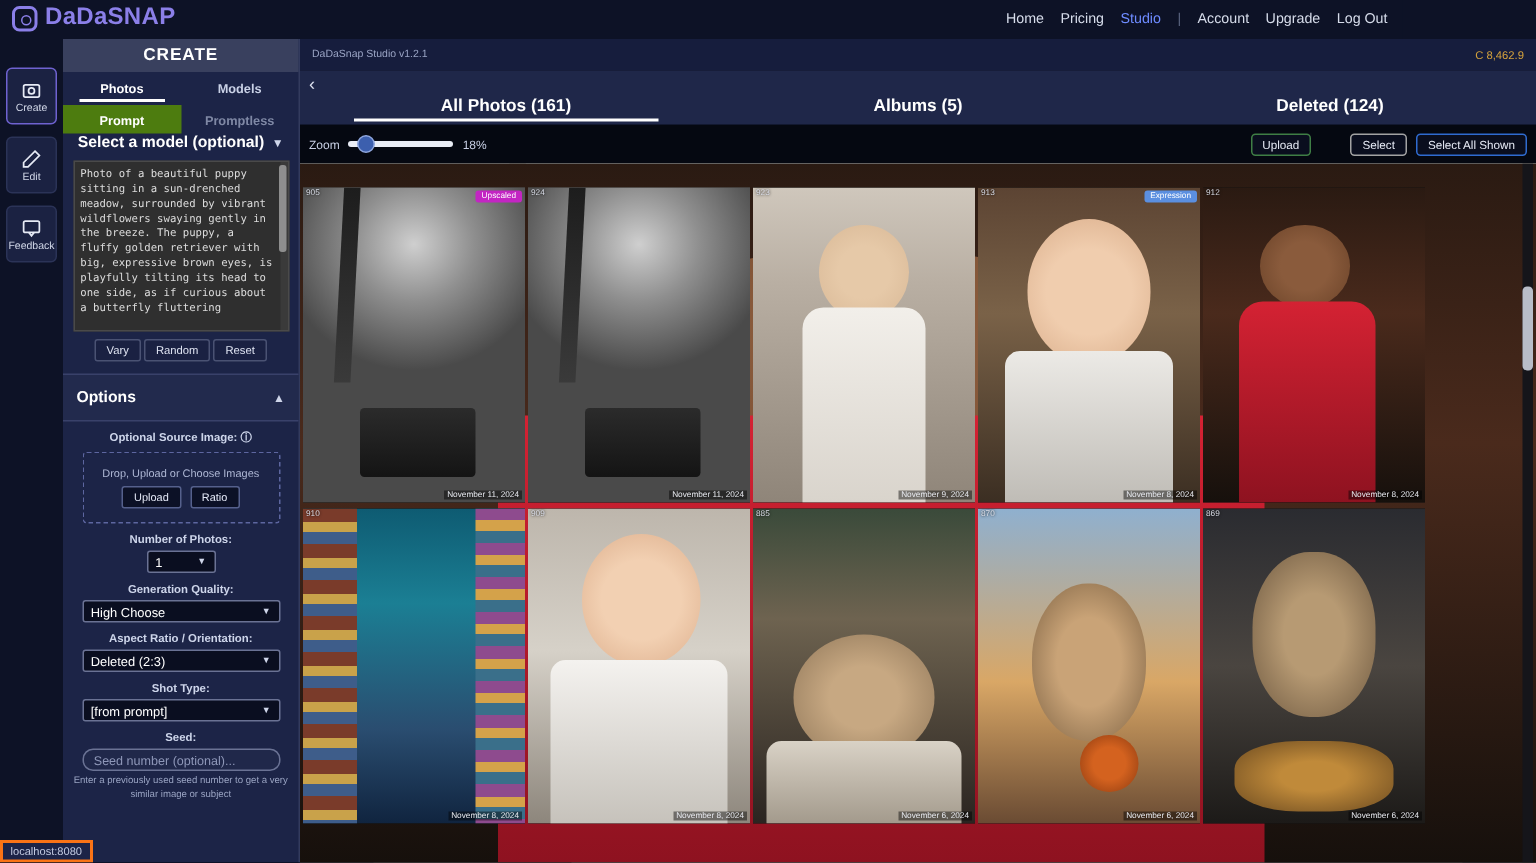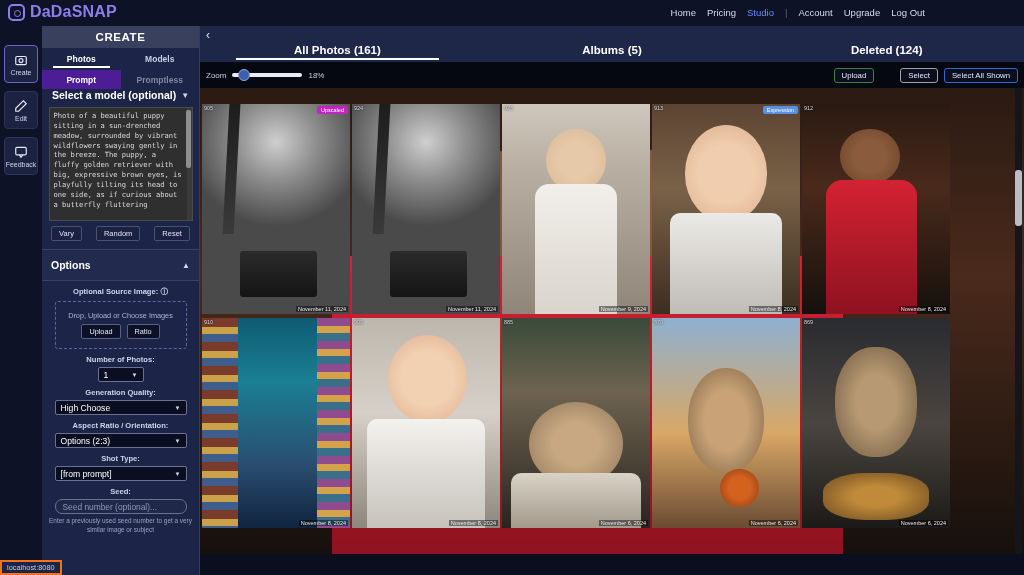--- a/index.html
+++ b/index.html
@@ -33,32 +33,32 @@
   
   .panel { position: absolute; left: 42px; top: 26px; width: 158px; height: 549px; background: #1c2447; border-right: 1px solid #333b5e; }
   .panel-title { height: 22px; background: #39405e; color: #fff; font-size: 11.5px; font-weight: bold; letter-spacing: .6px;
                  display: flex; align-items: center; justify-content: center; }
   .seg { display: flex; height: 22px; }
   .seg > div { flex: 1; display: flex; align-items: center; justify-content: center; font-size: 8.5px; font-weight: bold; color: #c9d1e6; cursor: pointer; position: relative; }
   .seg > div.on { color: #fff; }
   .seg > div.on::after { content: ""; position: absolute; left: 14%; right: 14%; bottom: 2px; height: 1.6px; background: #fff; }
   .seg2 { display: flex; height: 19px; }
   .seg2 > div { flex: 1; display: flex; align-items: center; justify-content: center; font-size: 8.5px; font-weight: bold; cursor: pointer; }
-  .seg2 .on2 { background: #4c1d95; color: #fff; }
+  .seg2 .on2 { background: #4d7c0f; color: #fff; }
   .seg2 .off2 { color: #7f88a5; }
   .hint { font-size: 7.5px; color: #8d9bd4; text-align: center; padding: 5px 0 3px; }
   .model-sel { width: 144px; margin: 0 auto; color: #fff; font-size: 10.5px; font-weight: bold; display: flex;
                align-items: center; justify-content: center; gap: 5px; cursor: pointer; }
   .chev { font-size: 8px; color: #cfd6ea; }
   .prompt-wrap { width: 144px; margin: 6px auto 0; position: relative; }
   .prompt-box { width: 144px; height: 114px; background: #2f2f2f; border: 1px solid #4a4a4a; color: #dcdcdc;
                 font-family: "DejaVu Sans Mono", monospace; font-size: 7.1px; line-height: 1.39; padding: 3px 9px 3px 4px; overflow: hidden; }
   .pscroll { position: absolute; right: 1px; top: 1px; width: 5px; height: 112px; background: #3a3a3a; }
   .pthumb { position: absolute; right: 1px; top: 2px; width: 5px; height: 58px; background: #8e8e8e; border-radius: 2px; }
-  .prow { display: flex; justify-content: center; gap: 14px; margin-top: 5px; }
+  .prow { display: flex; justify-content: center; gap: 2px; margin-top: 5px; }
   .pbtn { border: 1px solid #4a5273; background: #1a2142; color: #dfe4f2; font-size: 7.5px; padding: 2px 7px; border-radius: 2px; cursor: pointer; }
   .opt-head { margin-top: 8px; height: 32px; background: #222a4d; border-top: 1px solid #39416a; border-bottom: 1px solid #39416a;
               display: flex; align-items: center; justify-content: space-between; padding: 0 9px; }
   .opt-head .t { font-size: 10.5px; font-weight: bold; color: #fff; }
   .lbl { font-size: 7.6px; font-weight: bold; color: #cdd5ea; text-align: center; margin-top: 6px; }
   .dropzone { width: 132px; margin: 4px auto 0; height: 48px; border: 1px dashed #5d6party; border: 1px dashed #5d66a0; border-radius: 3px;
               display: flex; flex-direction: column; align-items: center; justify-content: center; gap: 4px; }
   .dz-text { font-size: 7.3px; color: #aeb7d4; }
   .dz-row { display: flex; gap: 6px; }
   .dz-btn { background: #0c1126; border: 1px solid #55608c; color: #e2e7f5; font-size: 7.3px; padding: 2px 7px; border-radius: 2px; cursor: pointer; }
@@ -232,36 +232,40 @@
       <span>1</span>
       <span class="cav">▼</span>
     </div>
     <div class="lbl">Generation Quality:</div>
     <div class="field">
       <span>High Choose</span>
       <span class="cav">▼</span>
     </div>
     <div class="lbl">Aspect Ratio / Orientation:</div>
     <div class="field">
-      <span>Options (2:3)</span>
+      <span>Deleted (2:3)</span>
       <span class="cav">▼</span>
     </div>
     <div class="lbl">Shot Type:</div>
     <div class="field">
       <span>[from prompt]</span>
       <span class="cav">▼</span>
     </div>
     <div class="lbl">Seed:</div>
     <div class="seedbox">Seed number (optional)...</div>
     <div class="seedhint">Enter a previously used seed number to get a very similar image or subject</div>
   </div>
 
   <div class="status">localhost:8080</div>
 
   <div class="main">
+    <div class="vbar">
+      <div class="v">DaDaSnap Studio v1.2.1</div>
+      <div class="c">C 8,462.9</div>
+    </div>
     <div class="tabs">
       <div class="back">‹</div>
       <div class="tab on">All Photos (161)</div>
       <div class="tab">Albums (5)</div>
       <div class="tab">Deleted (124)</div>
     </div>
     <div class="toolbar">
       <div class="zoomgrp">
         <span class="zl">Zoom</span>
         <div class="slider">

